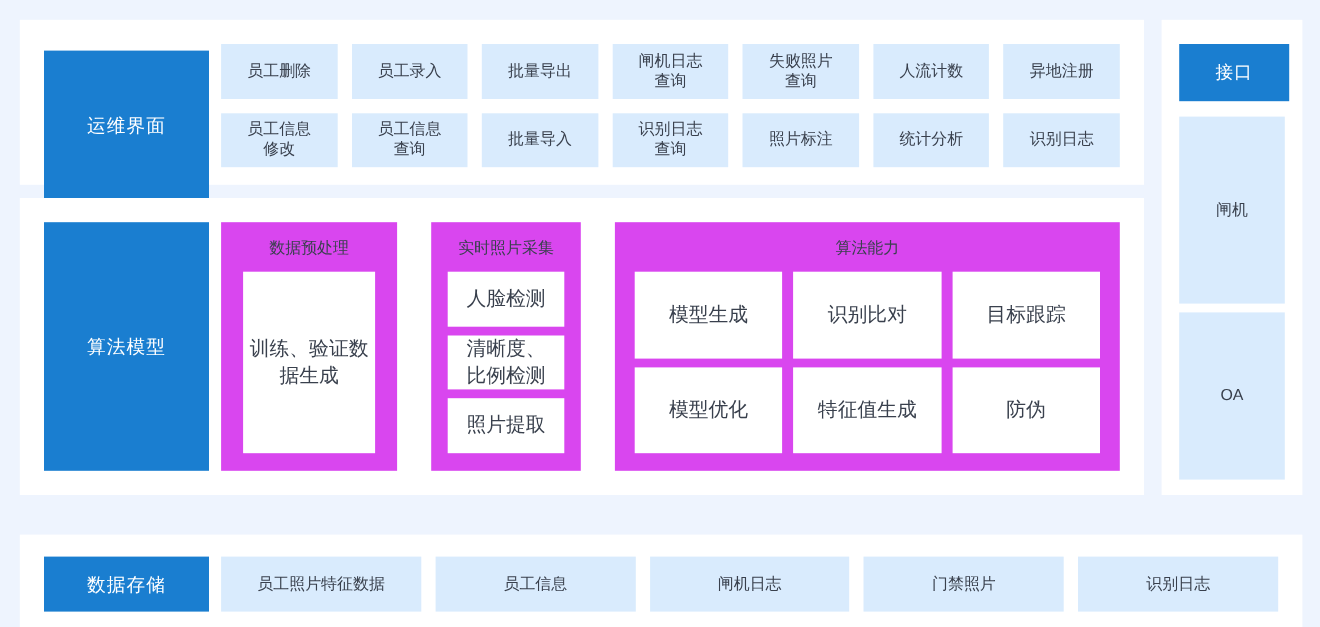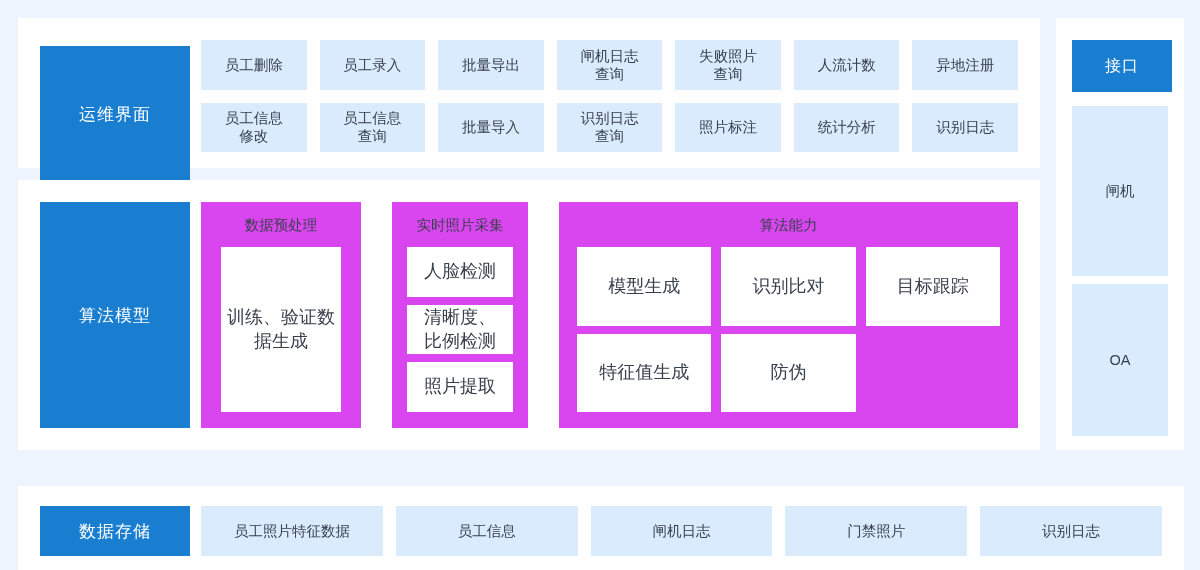--- a/index.html
+++ b/index.html
@@ -288,20 +288,21 @@
         <div class="tile-white">照片提取</div>
       </div>
     </div>
 
     <div class="panel" id="panel-ability">
       <div class="panel-title">算法能力</div>
       <div class="panel-body">
         <div class="tile-white">模型生成</div>
         <div class="tile-white">识别比对</div>
         <div class="tile-white">目标跟踪</div>
+        <div class="tile-white">模型优化</div>
         <div class="tile-white">特征值生成</div>
         <div class="tile-white">防伪</div>
       </div>
     </div>
   </div>
 
   <div class="card" id="card-storage">
     <div class="blue-block" id="storage-blue">数据存储</div>
     <div id="storage-row">
       <div class="tile">员工照片特征数据</div>

